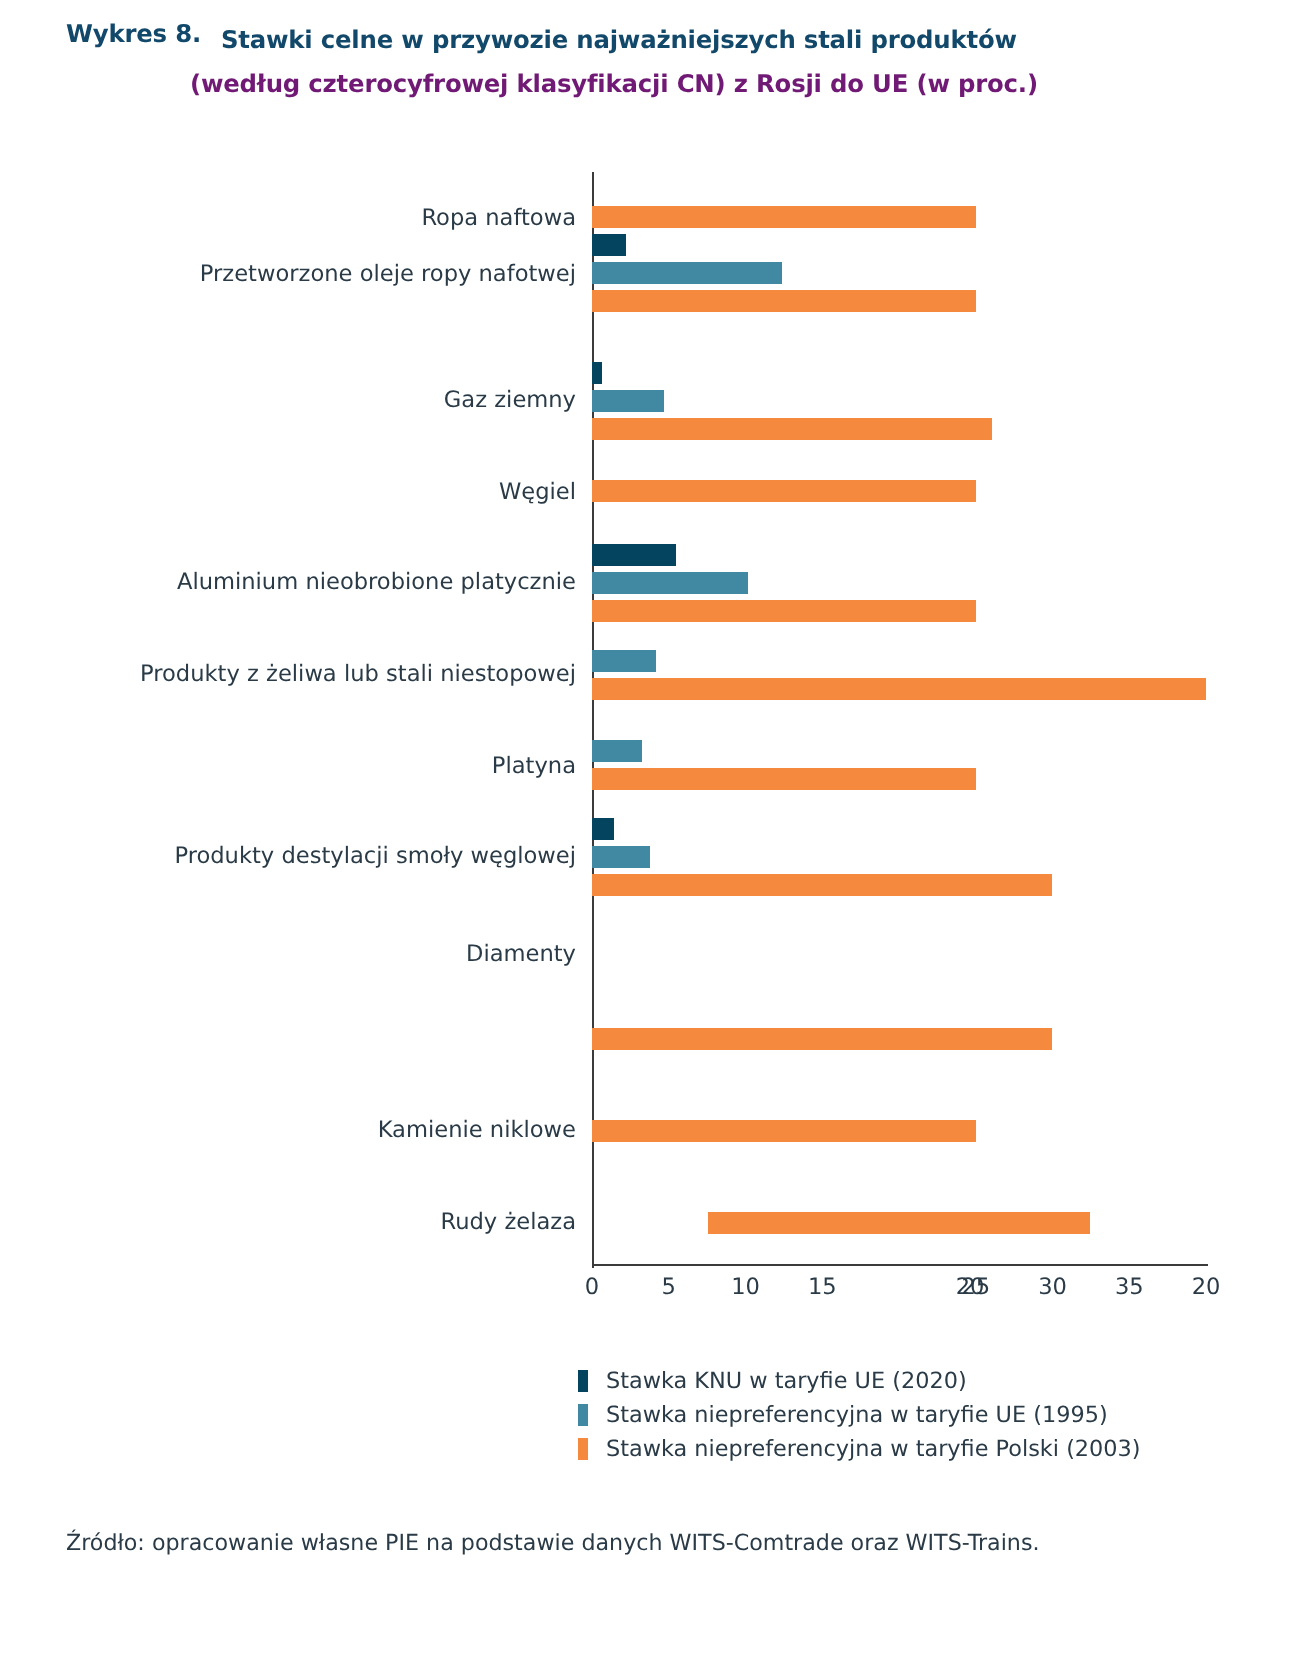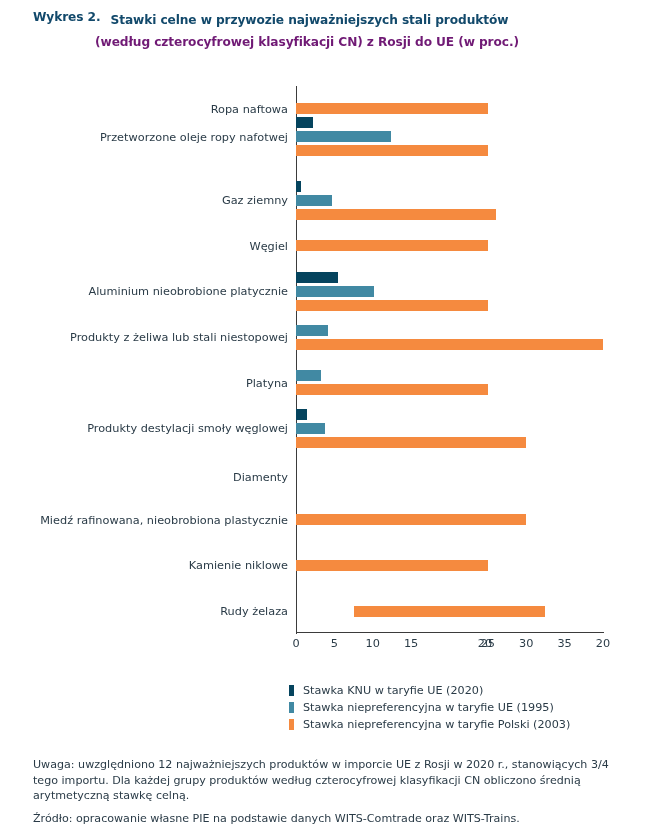--- a/index.html
+++ b/index.html
@@ -122,21 +122,21 @@
     line-height: 15.6px;
     color: #2a3b47;
   }
   .notes .src { margin-top: 7px; }
 </style>
 </head>
 <body>
 
 <div class="title-block">
   <div class="title-row">
-    <span class="title-label">Wykres 2.</span>
+    <span class="title-label">Wykres 8.</span>
     <span class="title-lines">Stawki celne w przywozie najważniejszych stali produktów</span>
   </div>
   <div style="padding-left:62px;margin-top:1px;">
     <span class="title-line2">(według czterocyfrowej klasyfikacji CN) z Rosji do UE (w proc.)</span>
   </div>
 </div>
 
 <div class="chart-area">
   <div class="axis-y"></div>
   <div class="axis-x"></div>
@@ -183,21 +183,20 @@
           <div class="bar s0" title="Stawka KNU w taryfie UE (2020): 1.4" style="width: 10.745px;"></div>
           <div class="bar s1" title="Stawka niepreferencyjna w taryfie UE (1995): 3.8" style="width: 29.165px;"></div>
           <div class="bar s2" title="Stawka niepreferencyjna w taryfie Polski (2003): 30" style="width: 230.25px;"></div>
         </div>
         <div class="group" style="top: 368px; height: 45.6667px; gap: 46px;">
           <span class="ylabel-wrap" style="top: 50%; transform: translateY(-50%);">Diamenty</span>
           <div class="bar s1" title="Stawka niepreferencyjna w taryfie UE (1995): 1.6" style="width: 12.28px;"></div>
           <div class="bar s2" title="Stawka niepreferencyjna w taryfie Polski (2003): 25" style="width: 191.875px;"></div>
         </div>
         <div class="group" style="top: 411px; height: 45.6667px;">
-          <span class="ylabel-wrap" style="top: 50%; transform: translateY(-50%);">Miedź rafinowana, nieobrobiona plastycznie</span>
           <div class="bar s2" title="Stawka niepreferencyjna w taryfie Polski (2003): 30" style="width: 230.25px;"></div>
         </div>
         <div class="group" style="top: 456.667px; height: 45.6667px;">
           <span class="ylabel-wrap" style="top: 50%; transform: translateY(-50%);">Kamienie niklowe</span>
           <div class="bar s2" title="Stawka niepreferencyjna w taryfie Polski (2003): 25" style="width: 191.875px;"></div>
         </div>
         <div class="group" style="top: 502.333px; height: 45.6667px; align-items: center;">
           <span class="ylabel-wrap" style="top: 50%; transform: translateY(-50%);">Rudy żelaza</span>
           <div class="bar s2" title="Stawka niepreferencyjna w taryfie Polski (2003): 25" style="width: 191.875px;"></div>
         </div>
@@ -225,15 +224,14 @@
       <span class="legend-swatch" style="background: rgb(65, 137, 163);"></span>
       <span>Stawka niepreferencyjna w taryfie UE (1995)</span>
     </div>
     <div class="legend-item">
       <span class="legend-swatch" style="background: rgb(245, 138, 63);"></span>
       <span>Stawka niepreferencyjna w taryfie Polski (2003)</span>
     </div>
   </div>
 
 <div class="notes">
-  <div>Uwaga: uwzględniono 12 najważniejszych produktów w imporcie UE z Rosji w 2020 r., stanowiących 3/4 tego importu. Dla każdej grupy produktów według czterocyfrowej klasyfikacji CN obliczono średnią arytmetyczną stawkę celną.</div>
   <div class="src">Źródło: opracowanie własne PIE na podstawie danych WITS-Comtrade oraz WITS-Trains.</div>
 </div>
 
 </body></html>

